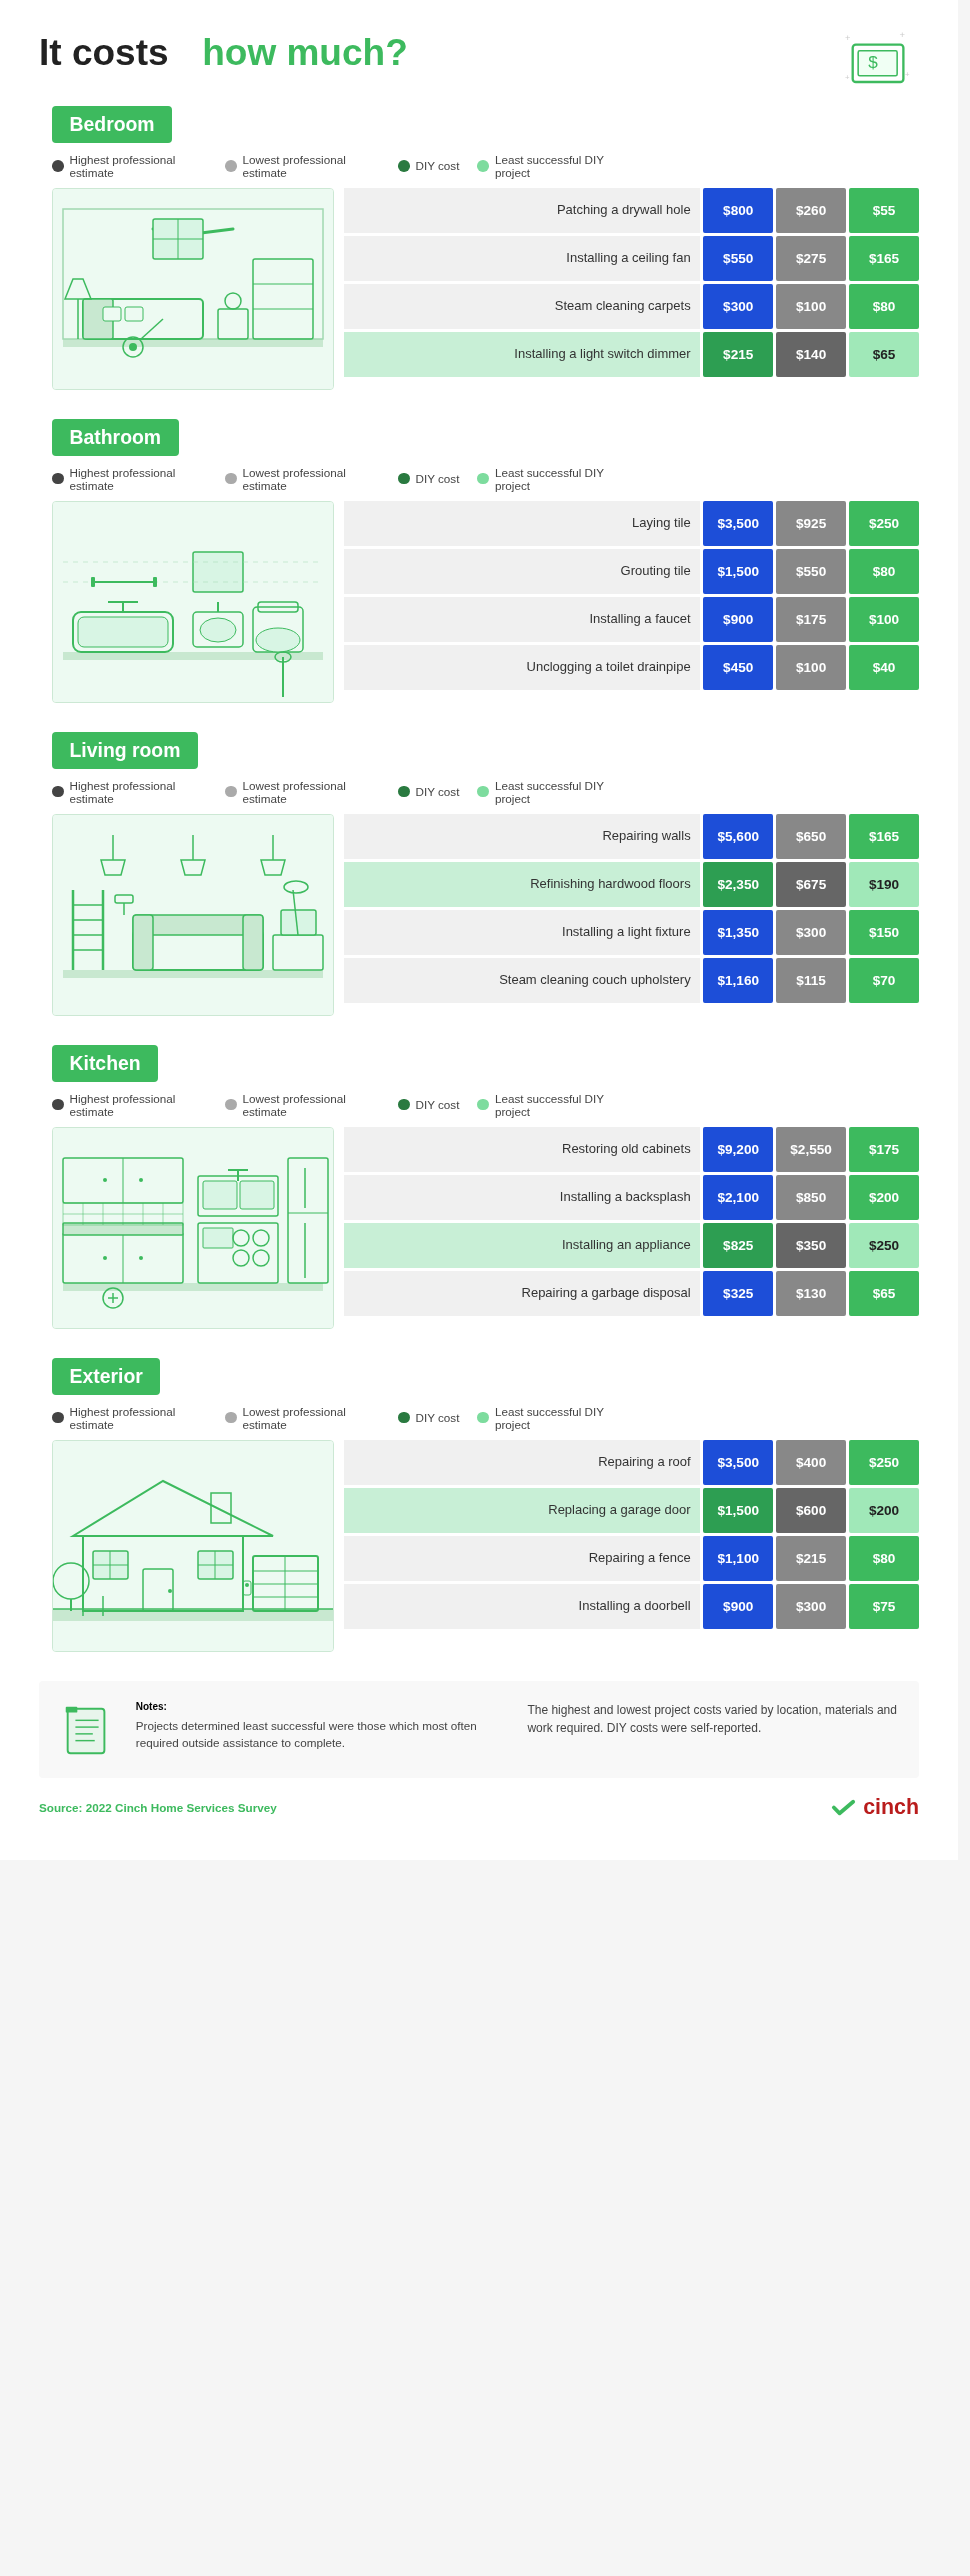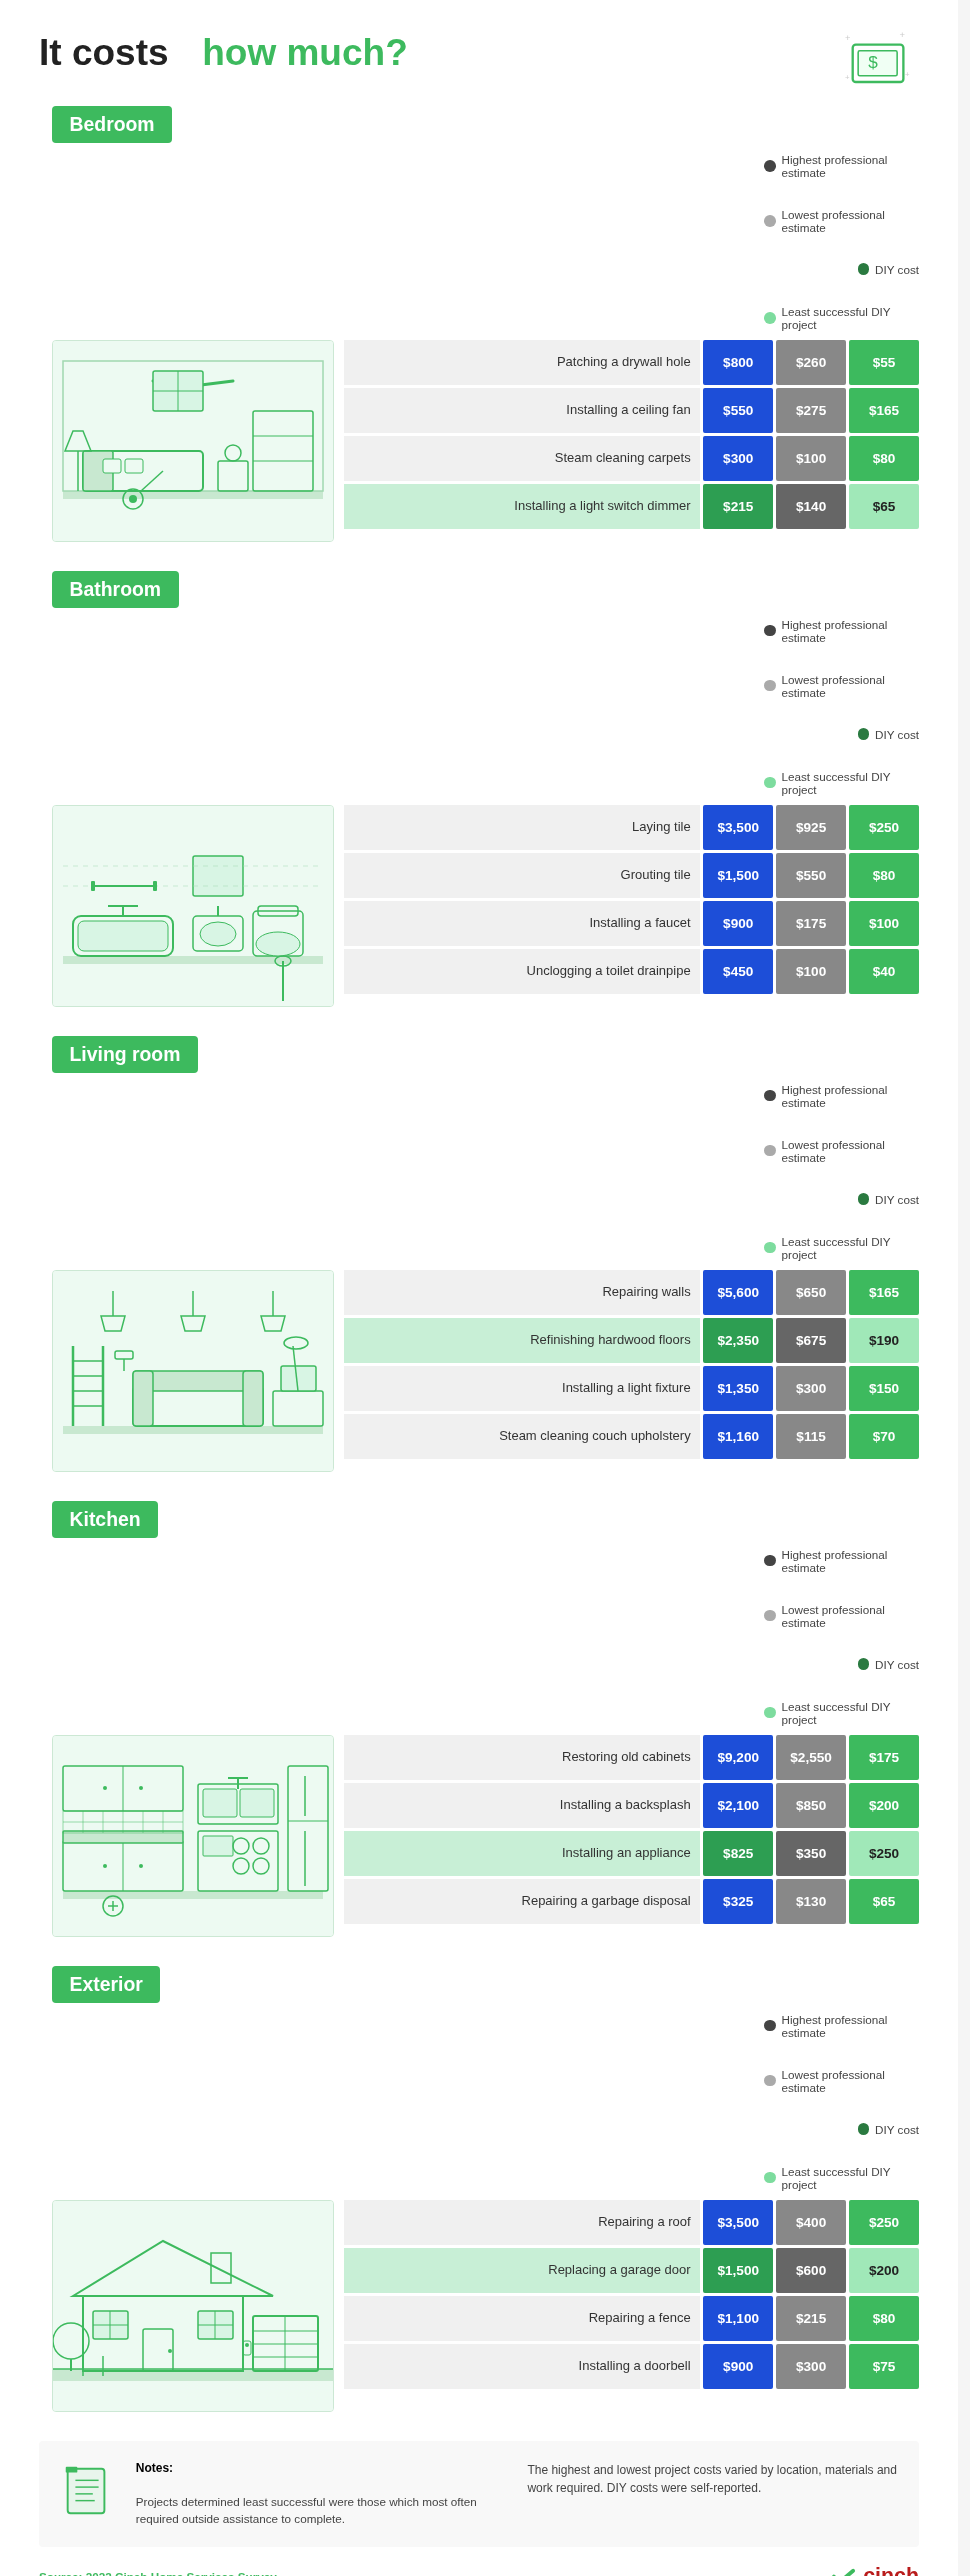--- a/index.html
+++ b/index.html
@@ -42,26 +42,25 @@
       color: white;
       font-weight: 700;
       font-size: 19.4px;
       padding: 6.8px 17.5px;
       border-radius: 3.9px;
       display: inline-block;
       margin-bottom: 9.7px;
     }
     .legend-row {
       display: flex;
-      gap: 29px;
+      gap: 18px;
       margin-bottom: 9.7px;
       font-size: 11.7px;
       color: #444;
-      align-items: flex-end;
-      flex-direction: column;
+      align-items: center;
     }
     .legend-item {
       display: flex;
       align-items: center;
       gap: 5.8px;
       max-width: 155px;
     }
     .legend-dot {
       width: 11.7px;
       height: 11.7px;
@@ -164,22 +163,22 @@
     .notes-icon {
       width: 58px;
       height: 58px;
       flex-shrink: 0;
     }
     .notes-text {
       flex: 1;
     }
     .notes-title {
       font-weight: 700;
-      font-size: 12px;
-      margin-bottom: 18px;
+      font-size: 10px;
+      margin-bottom: 5px;
     }
     .notes-body {
       font-size: 11.7px;
       color: #444;
       line-height: 1.5;
     }
     .notes-right {
       flex: 1;
       font-size: 12px;
       color: #444;

